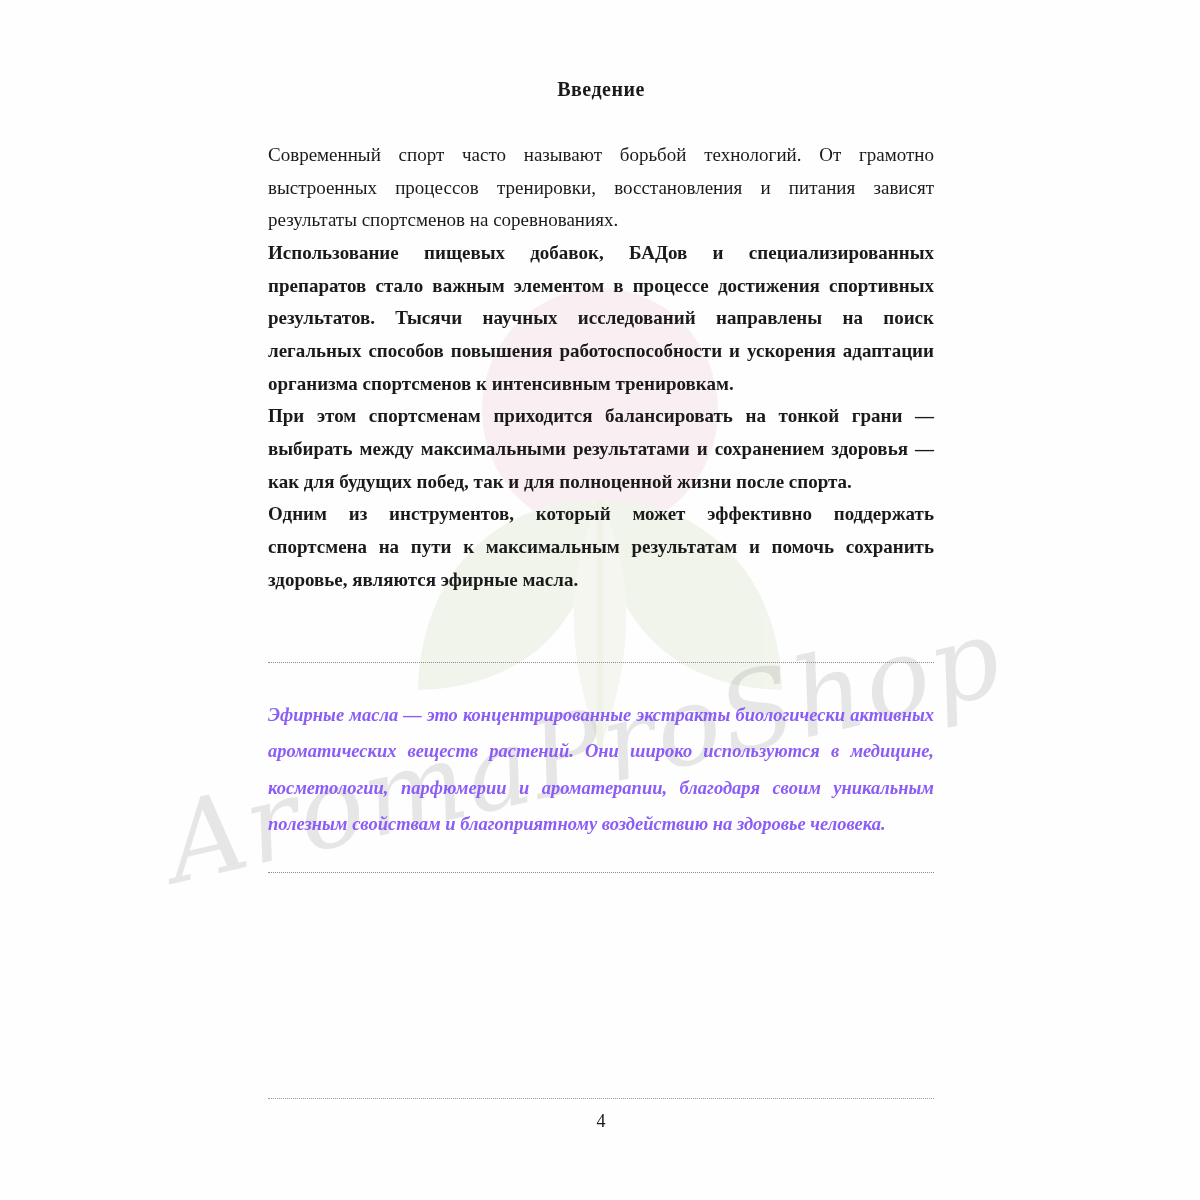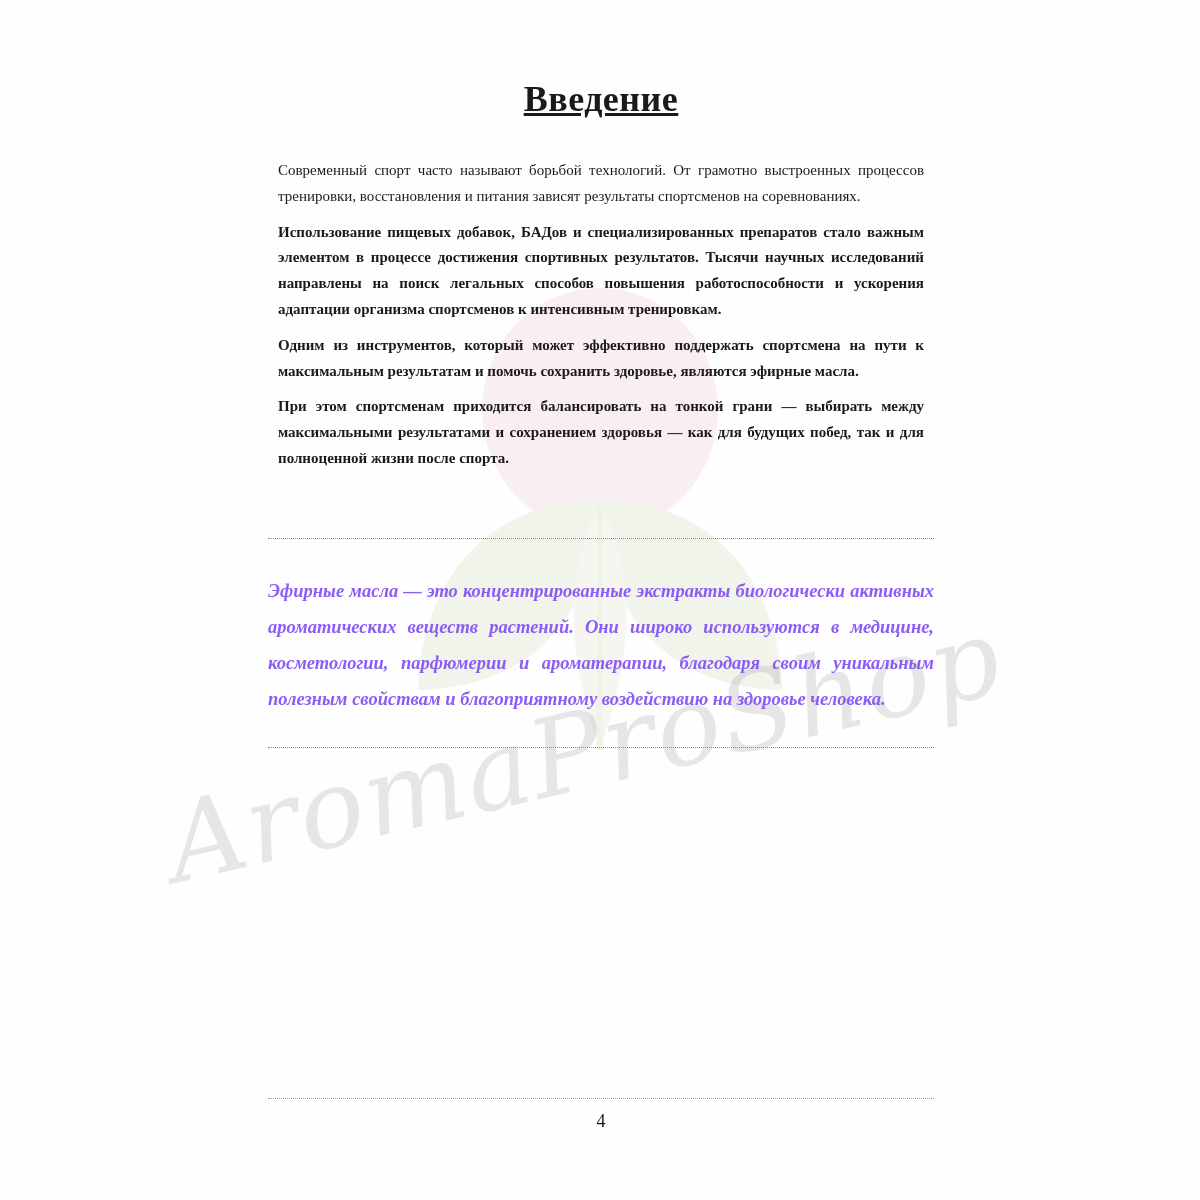--- a/index.html
+++ b/index.html
@@ -58,35 +58,34 @@
     position: absolute;
     left: 268px;
     top: 0;
     width: 666px;
     z-index: 2;
   }
 
   .chapter-title {
     margin: 0;
     padding-top: 78px;
-    font-size: 36px;
+    font-size: 20px;
     font-weight: bold;
     text-align: center;
     letter-spacing: 0.5px;
     font-family: "Liberation Serif", serif;
-    text-decoration: underline;
   }
 
   .body-block {
     margin-top: 38px;
   }
 
   p.para {
-    margin: 10px;
-    font-size: 15px;
+    margin: 0;
+    font-size: 19px;
     line-height: 1.72;
     text-align: justify;
     text-justify: inter-word;
     hyphens: none;
   }
   p.para + p.para { margin-top: 0px; font-weight: bold; }
   p.gap { margin-top: 26px; }
 
   
   .callout {
@@ -148,22 +147,22 @@
 
   <div class="brand-watermark">AromaProShop</div>
 
   <div class="content">
 
     <h1 class="chapter-title">Введение</h1>
 
     <div class="body-block">
       <p class="para">Современный спорт часто называют борьбой технологий. От грамотно выстроенных процессов тренировки, восстановления и питания зависят результаты спортсменов на соревнованиях.</p>
       <p class="para">Использование пищевых добавок, БАДов и специализированных препаратов стало важным элементом в процессе достижения спортивных результатов. Тысячи научных исследований направлены на поиск легальных способов повышения работоспособности и ускорения адаптации организма спортсменов к интенсивным тренировкам.</p>
+      <p class="para gap">При этом спортсменам приходится балансировать на тонкой грани — выбирать между максимальными результатами и сохранением здоровья — как для будущих побед, так и для полноценной жизни после спорта.</p>
       <p class="para gap">Одним из инструментов, который может эффективно поддержать спортсмена на пути к максимальным результатам и помочь сохранить здоровье, являются эфирные масла.</p>
-      <p class="para gap">При этом спортсменам приходится балансировать на тонкой грани — выбирать между максимальными результатами и сохранением здоровья — как для будущих побед, так и для полноценной жизни после спорта.</p>
     </div>
 
     <div class="callout">
       <hr class="rule">
       <p class="callout-text">Эфирные масла — это концентрированные экстракты биологически активных ароматических веществ растений. Они широко используются в медицине, косметологии, парфюмерии и ароматерапии, благодаря своим уникальным полезным свойствам и благоприятному воздействию на здоровье человека.</p>
       <hr class="rule">
     </div>
 
   </div>
 

